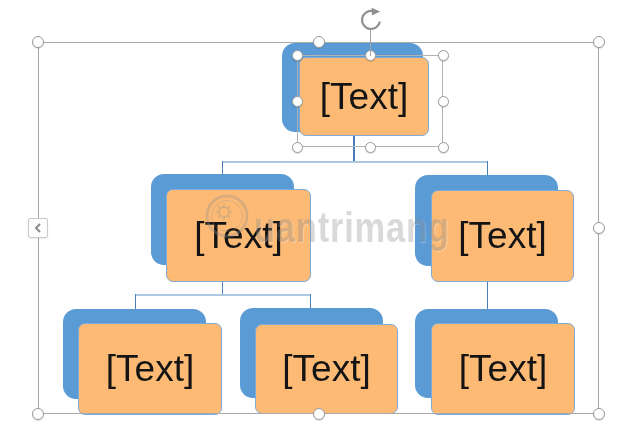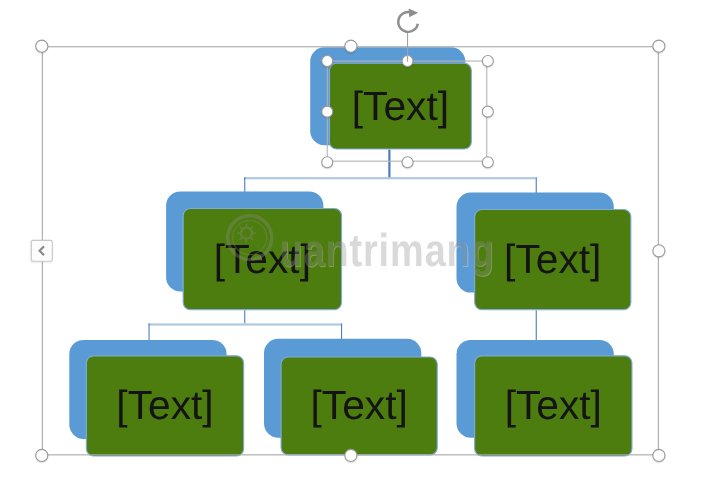--- a/index.html
+++ b/index.html
@@ -4,21 +4,21 @@
 <style>
   html,body{margin:0;padding:0;background:#fff;font-family:"Liberation Sans",sans-serif;}
   .canvas{position:relative;width:640px;height:440px;background:#ffffff;overflow:hidden;}
 
   
   .conn-v{position:absolute;width:1.5px;background:#4a7ebb;}
   .conn-h{position:absolute;height:2px;background:#adc8e2;}
 
   
   .node-back{position:absolute;background:#5b9bd5;border-radius:13px;}
-  .node-front{position:absolute;background:#4d7c0f;border:1px solid #7fabdb;border-radius:7px;
+  .node-front{position:absolute;background:#fdba74;border:1px solid #7fabdb;border-radius:7px;
               display:flex;align-items:center;justify-content:center;box-sizing:border-box;}
   .node-label{font-size:37px;color:#141414;white-space:nowrap;}
 
   
   .outer-frame{position:absolute;left:38px;top:42px;width:561px;height:372px;
                border:1px solid #a8a8a8;box-sizing:border-box;}
   .inner-frame{position:absolute;left:297px;top:55px;width:146px;height:92px;
                border:1px solid #b3b3b3;box-sizing:border-box;}
   .handle{position:absolute;width:12px;height:12px;background:#fff;border:1.5px solid #999;
           border-radius:50%;box-sizing:border-box;box-shadow:0 1px 1px rgba(0,0,0,0.12);}

